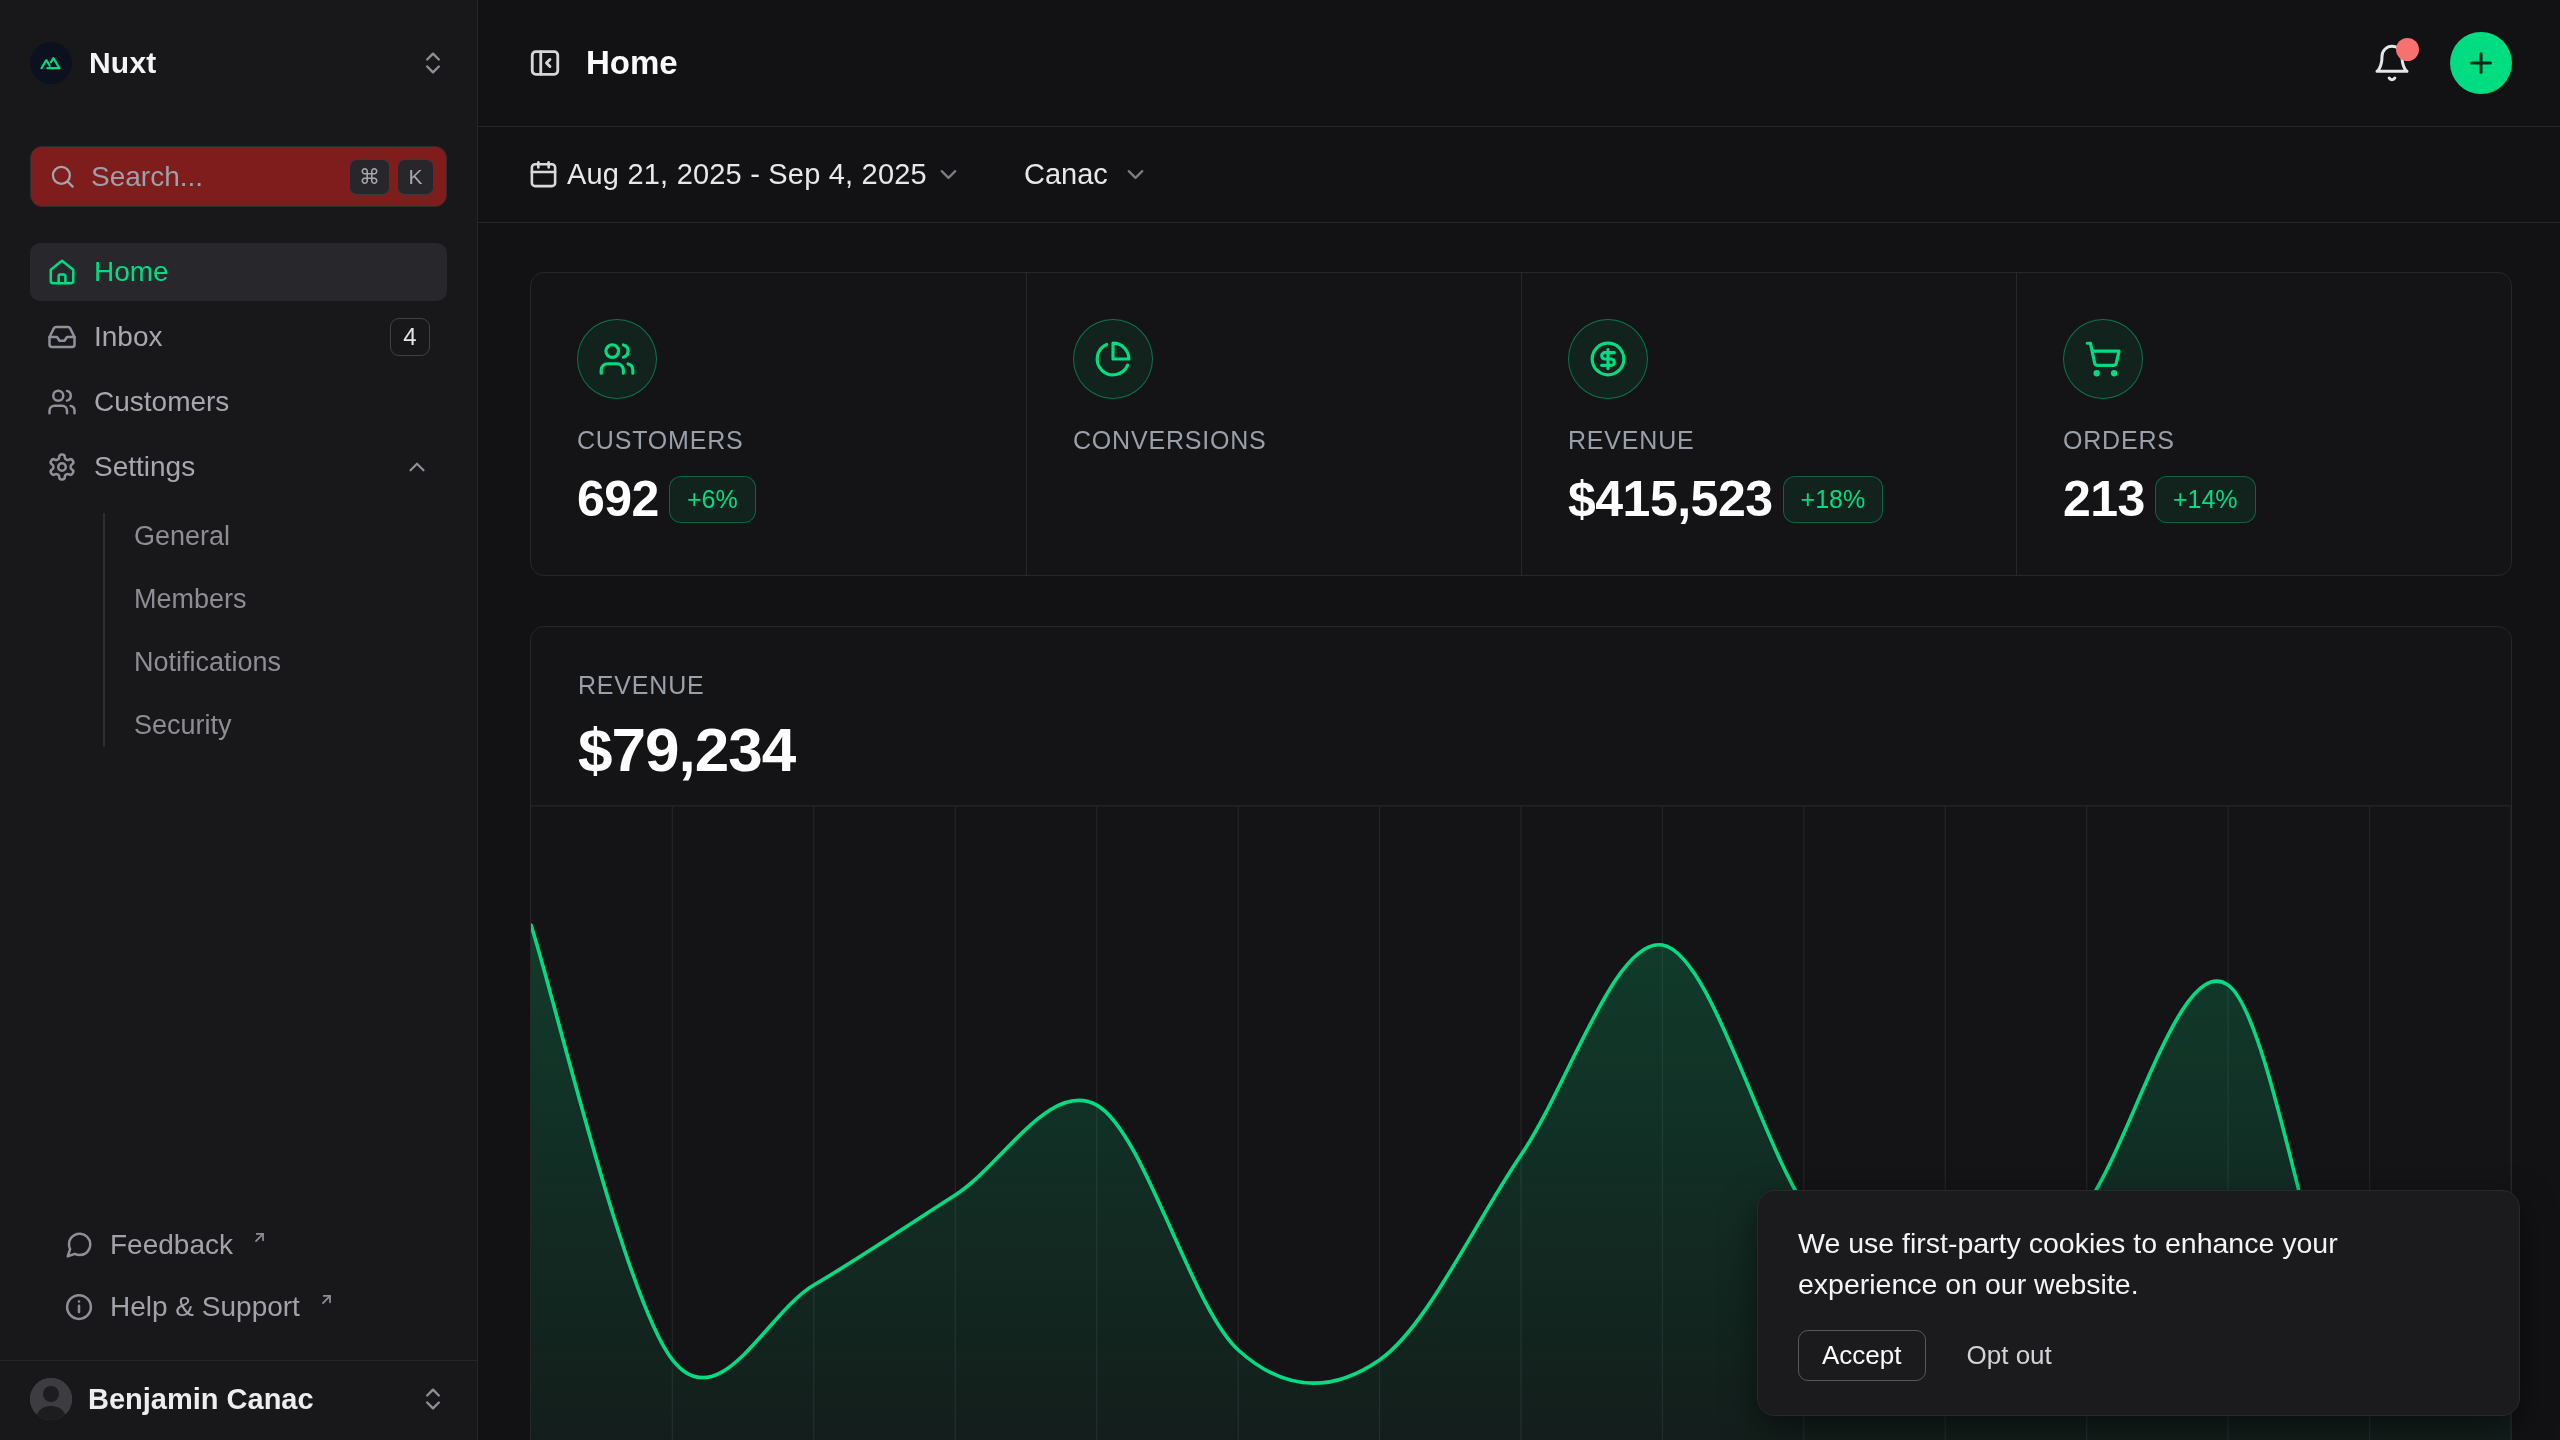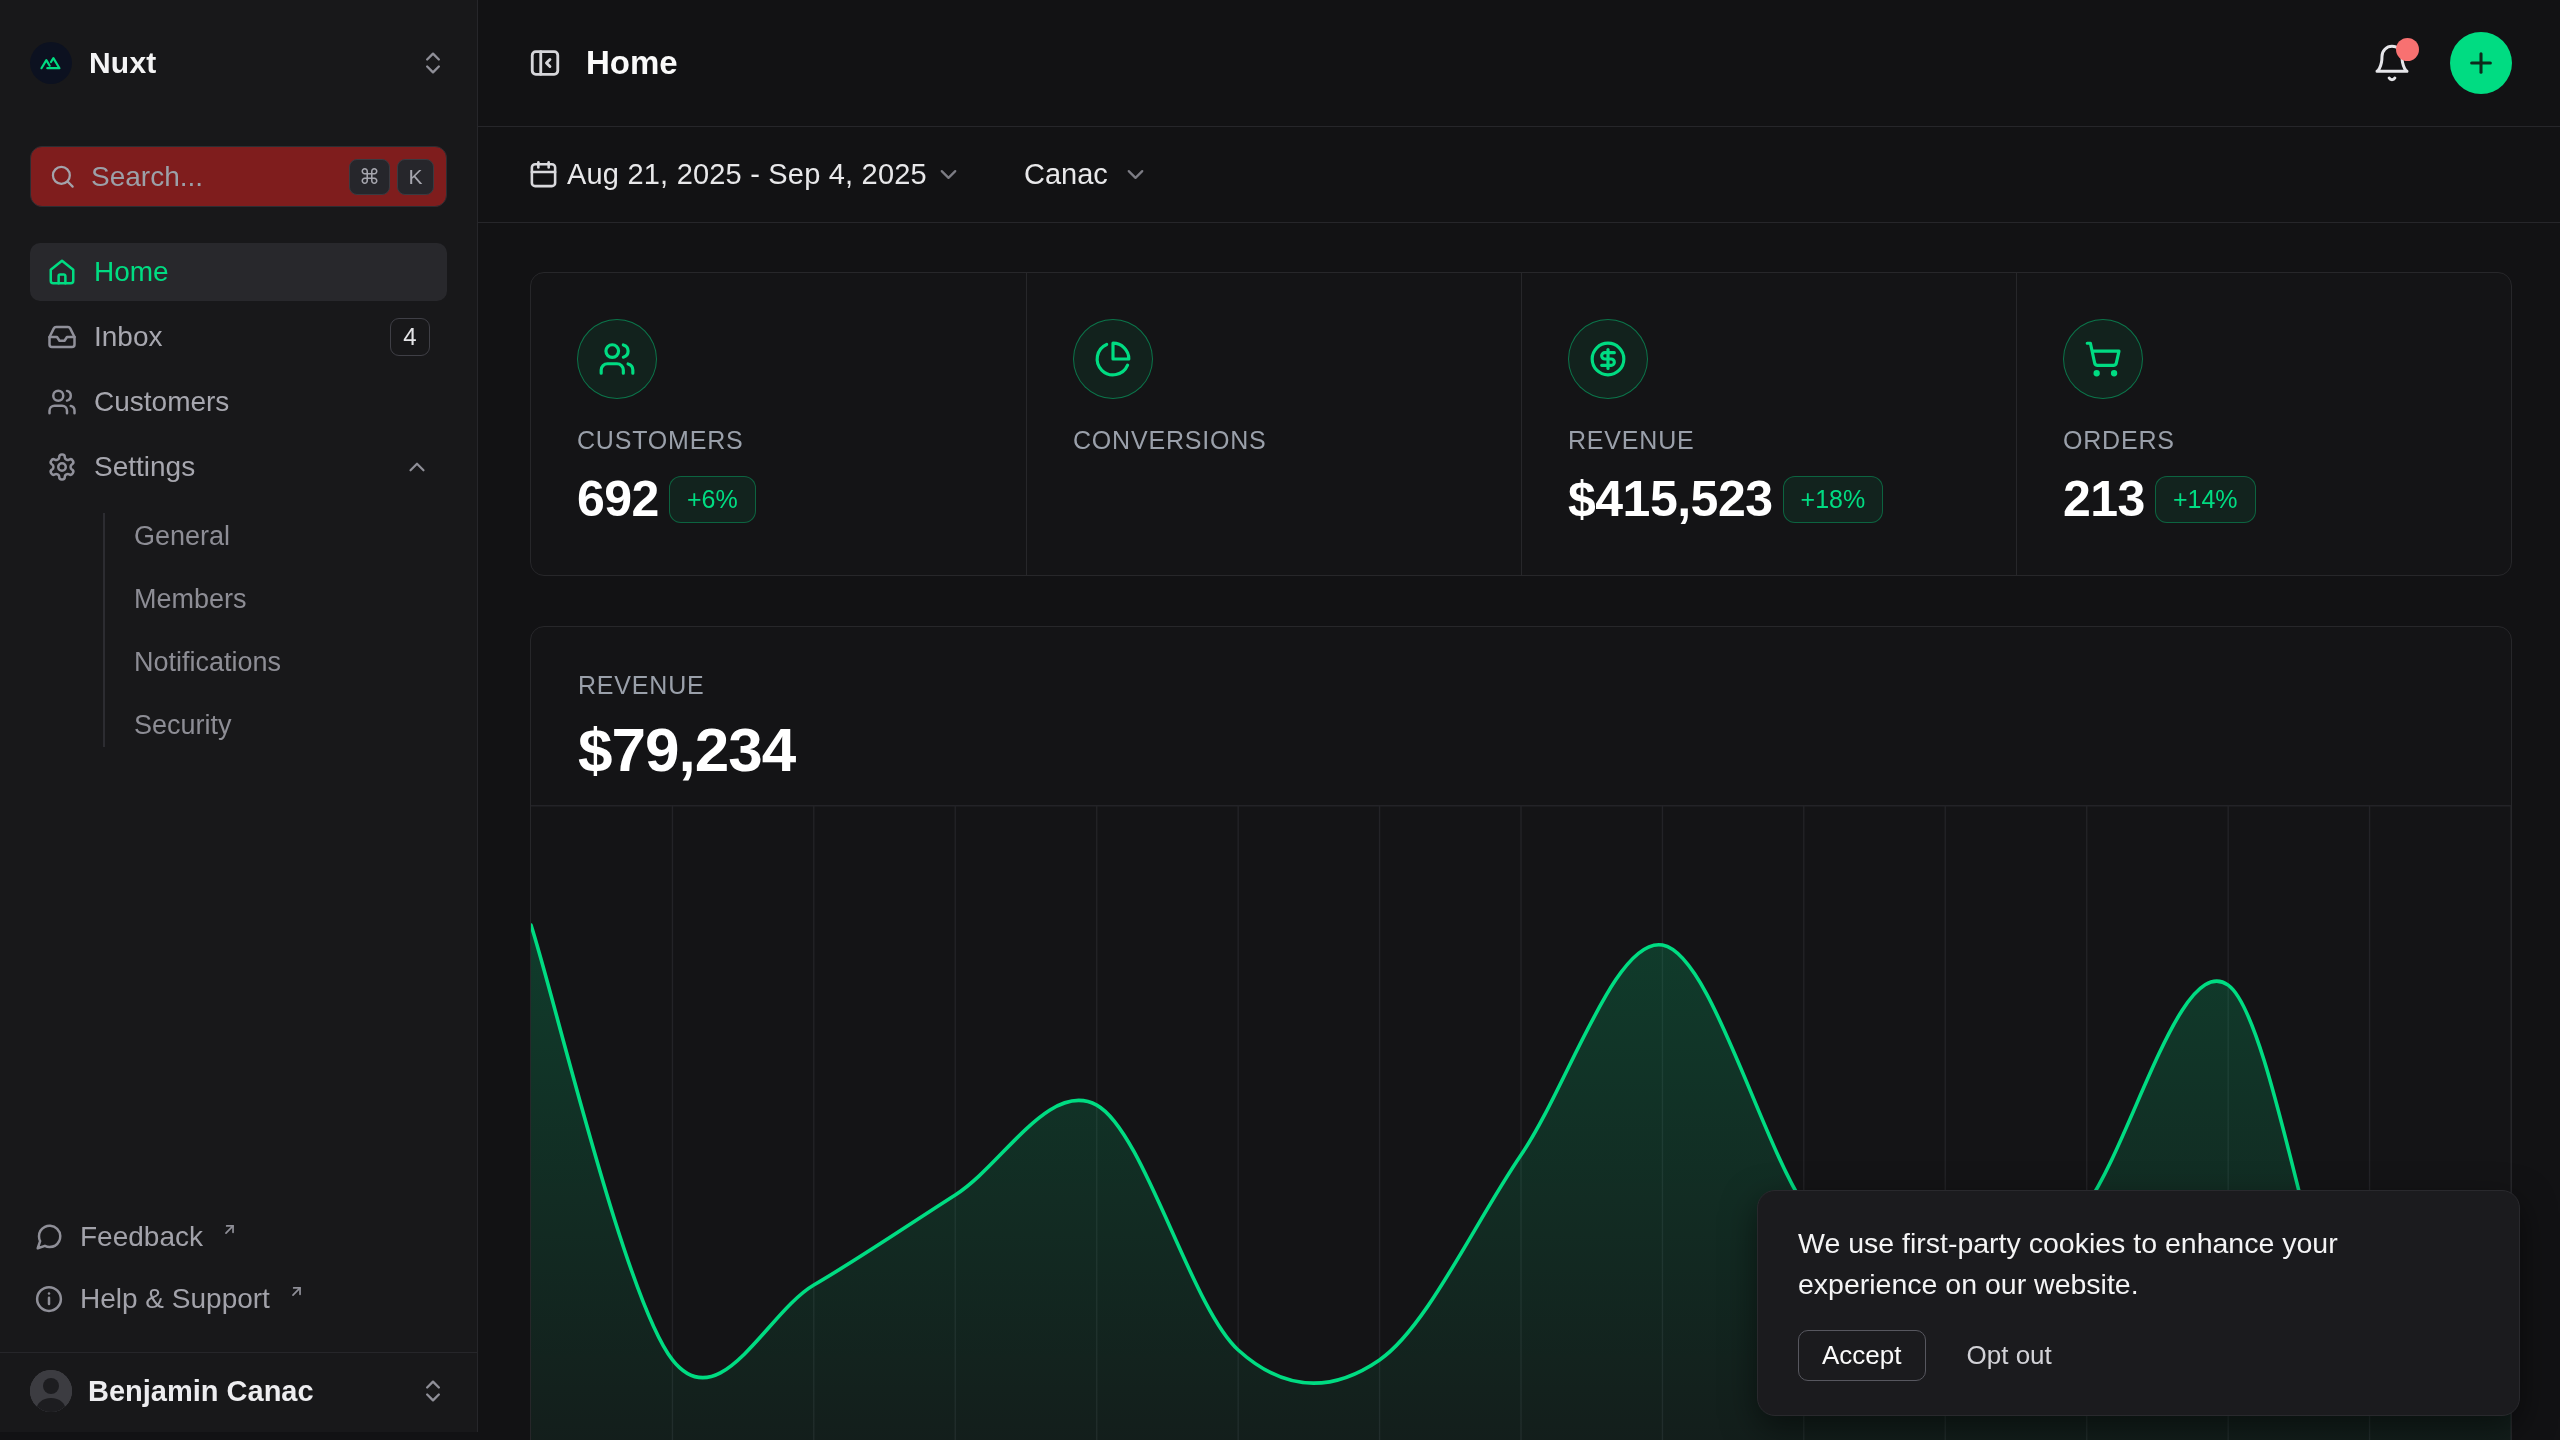--- a/index.html
+++ b/index.html
@@ -6,21 +6,21 @@
   html,body { width: 2560px; height: 1440px; }
   body {
     position: relative; overflow: hidden;
     background: #121214; color: #fff;
     font-family: "Liberation Sans", sans-serif;
   }
   svg { display: block; }
 
   
   .sidebar {
-    position: absolute; left: 0; top: 0; bottom: 8px; width: 478px;
+    position: absolute; left: 0; top: 0; bottom: 0; width: 478px;
     background: #18181a; border-right: 1px solid #26262a;
     display: flex; flex-direction: column;
   }
   .brand-row { height: 126px; padding: 0 30px; display: flex; align-items: center; gap: 17px; }
   .brand-logo {
     width: 42px; height: 42px; border-radius: 50%; background: #0c1120;
     display: flex; align-items: center; justify-content: center; flex: none;
   }
   .brand-name { font-size: 30px; font-weight: 700; color: #f4f4f5; letter-spacing: .2px; }
   .brand-caret { margin-left: auto; color: #8f8f98; }
@@ -59,21 +59,21 @@
   .subnav { position: relative; margin: 2px 30px 0; }
   .subnav::before {
     content: ""; position: absolute; left: 43px; top: 8px; bottom: 10px;
     width: 2px; background: #2c2c31;
   }
   .subnav-item {
     height: 63px; display: flex; align-items: center; padding-left: 74px;
     font-size: 27px; color: #8d8d95; cursor: pointer;
   }
 
-  .sidebar-footer { margin-top: auto; padding: 0 30px; display: flex; flex-direction: column; }
+  .sidebar-footer { margin-top: auto; padding: 0 30px; display: flex; flex-direction: column; margin-left: 30px; }
   .foot-item {
     height: 62px; display: flex; align-items: center; gap: 16px;
     font-size: 28px; color: #a2a2aa; cursor: pointer; padding: 0 4px;
   }
   .foot-item .fi-icon { color: #8f8f98; flex: none; }
   .ext-arrow { color: #8f8f98; margin-left: 2px; transform: translateY(-8px); }
 
   .user-section { border-top: 1px solid #26262a; margin-top: 22px; padding: 17px 30px 20px; }
   .user-row { display: flex; align-items: center; gap: 16px; cursor: pointer; border-radius: 10px; }
   .avatar {

